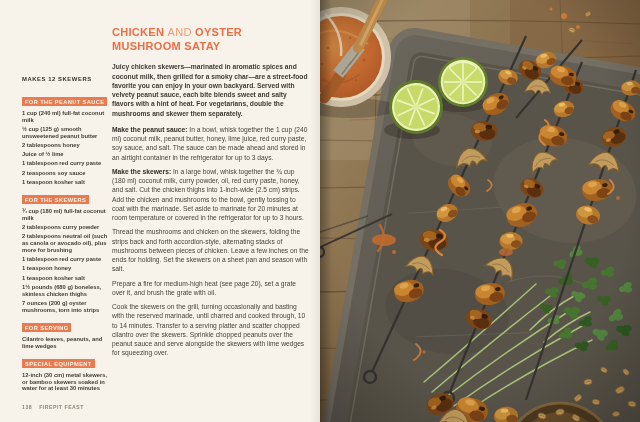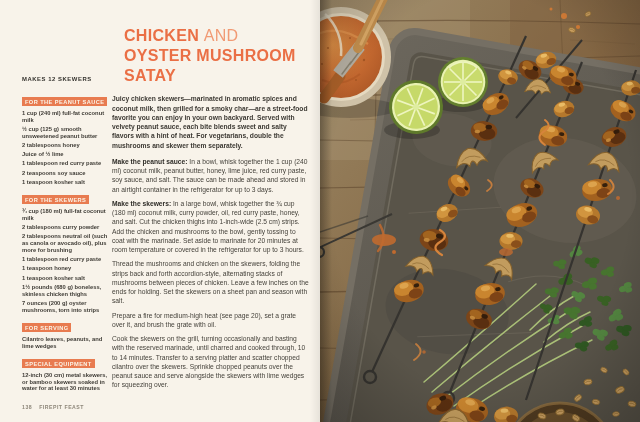--- a/index.html
+++ b/index.html
@@ -8,21 +8,21 @@
   
   .page-left{position:relative;width:320px;height:422px;background:#f8f3ea;flex:0 0 320px;}
   .gutter-shade{position:absolute;right:0;top:0;width:10px;height:100%;
     background:linear-gradient(to right, rgba(0,0,0,0), rgba(0,0,0,0.07));}
   .sidebar{position:absolute;left:22px;top:76px;width:86px;}
   .makes{font-size:5.9px;font-weight:bold;letter-spacing:0.55px;color:#33312c;margin:0 0 8px;}
   .section-label{display:inline-block;background:#e87b50;color:#fbf3e6;font-size:5.7px;
     font-weight:bold;letter-spacing:0.4px;padding:1.8px 3px 1.4px;margin:4px 0 3.5px;}
   .ing{font-size:5.8px;line-height:1.18;color:#3f3c36;font-weight:600;margin:0 0 2.4px;}
   .main{position:absolute;left:112px;top:26px;width:197px;}
-  .title{margin:0 12px 9px;font-size:16px;line-height:1.24;font-weight:800;
+  .title{margin:0 0 9px;font-size:11px;line-height:1.24;font-weight:800;
     color:#ea6f45;letter-spacing:0.3px;}
   .title .and{font-weight:400;color:#f19a74;}
   .intro{font-size:6.7px;line-height:1.38;color:#3c3933;font-weight:600;margin:0 0 7px;}
   .para{font-size:6.7px;line-height:1.38;color:#45423b;margin:0 0 5px;}
   .para .lead{font-weight:bold;color:#2e2c27;}
   .footer{position:absolute;left:22px;bottom:12px;font-size:5.2px;letter-spacing:0.5px;
     color:#8d8679;font-weight:600;}
   .footer .bk{margin-left:7px;}
   
   .page-right{position:relative;width:320px;height:422px;flex:0 0 320px;background:#83684a;}

